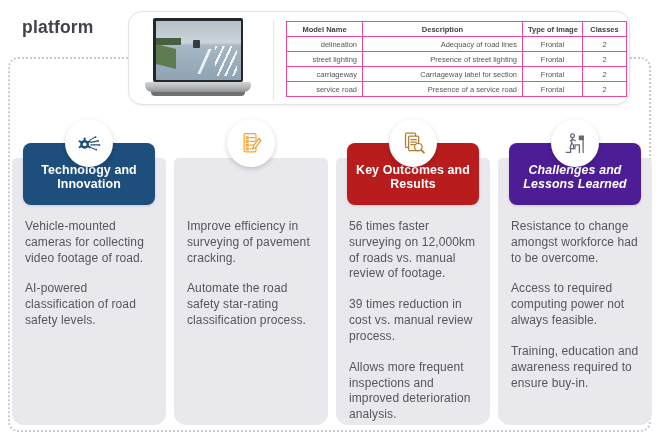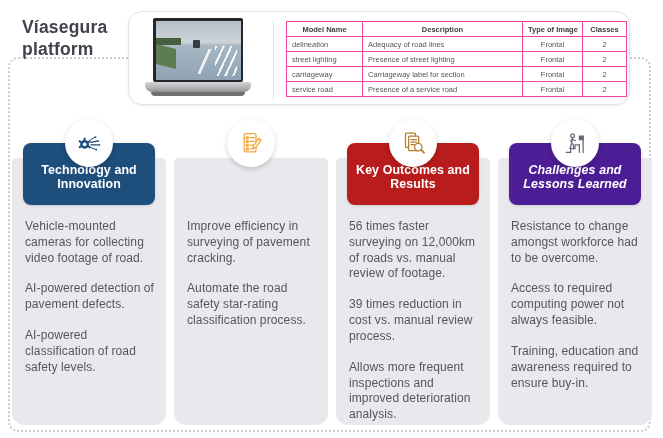--- a/index.html
+++ b/index.html
@@ -25,21 +25,21 @@
   .lane1 { position:absolute; left:56%; top:48%; width:3%; height:42%; background:rgba(255,255,255,.85); transform:skewX(-24deg); }
   .lane2 { position:absolute; left:70%; top:44%; width:26%; height:50%;
            background:repeating-linear-gradient(115deg, rgba(255,255,255,.9) 0 2px, rgba(143,163,180,0) 2px 7px); }
   .deck { position:absolute; left:16px; top:70px; width:106px; height:10px; background:linear-gradient(180deg,#d3d4d6 0%,#a9abad 70%,#8c8e90 100%); border-radius:2px 2px 7px 7px; }
   .deck-bottom { position:absolute; left:22px; top:80px; width:94px; height:3.5px; background:#6e7072; border-radius:0 0 5px 5px; }
 
   
   table.models-table { position:absolute; left:157px; top:9px; width:340px; border-collapse:collapse; table-layout:fixed; }
   .models-table th, .models-table td { border:1px solid #ec4899; font-size:7.5px; color:#54555b; padding:2.5px 5px; height:15px; overflow:hidden; white-space:nowrap; }
   .models-table th { font-weight:bold; color:#3d3e44; text-align:center; }
-  .models-table td.l { text-align:left; }
+  .models-table td.l { text-align:right; }
   .models-table td.c { text-align:center; }
   .cw1{width:76px}.cw2{width:160px}.cw3{width:60px}.cw4{width:44px}
 
   
   .panel { position:absolute; top:158px; width:154px; height:267px; background:#e9e8ec; border-radius:5px 5px 12px 12px; }
   .p0{left:12px}.p1{left:174px}.p2{left:336px}.p3{left:498px}
   .panel-body { position:absolute; top:61px; left:13px; right:7px; }
   .panel-body p { font-size:12px; line-height:1.32; color:#55565d; margin:0 0 15px 0; letter-spacing:.1px; }
 
   .card { position:absolute; top:143px; width:132px; height:62px; border-radius:8px; display:flex; align-items:flex-end; justify-content:center; box-shadow:0 1px 3px rgba(0,0,0,.12); }
@@ -49,21 +49,20 @@
   .icon-circle { position:absolute; top:119px; width:48px; height:48px; border-radius:50%; background:#fff; box-shadow:0 2px 5px rgba(0,0,0,.18); display:flex; align-items:center; justify-content:center; }
   .i0{left:65px}.i1{left:227px}.i2{left:389px}.i3{left:551px}
   .icon-circle svg { width:30px; height:30px; }
 </style>
 </head>
 <body>
 
 <div class="stage">
 
   <div class="title">
-    <div>Víasegura</div>
     <div>platform</div>
   </div>
 
   <div class="dotted-frame"></div>
 
   <div class="top-box">
     <div class="laptop">
       <div class="screen">
         <div class="photo">
           <div class="trees"></div>
@@ -112,21 +111,20 @@
           <td class="c">Frontal</td>
           <td class="c">2</td>
         </tr>
       </tbody>
     </table>
   </div>
 
   <div class="panel p0">
     <div class="panel-body">
       <p>Vehicle-mounted cameras for collecting video footage of road.</p>
-      <p>AI-powered detection of pavement defects.</p>
       <p>AI-powered classification of road safety levels.</p>
     </div>
   </div>
   <div class="panel p1">
     <div class="panel-body">
       <p>Improve efficiency in surveying of pavement cracking.</p>
       <p>Automate the road safety star-rating classification process.</p>
     </div>
   </div>
   <div class="panel p2">

